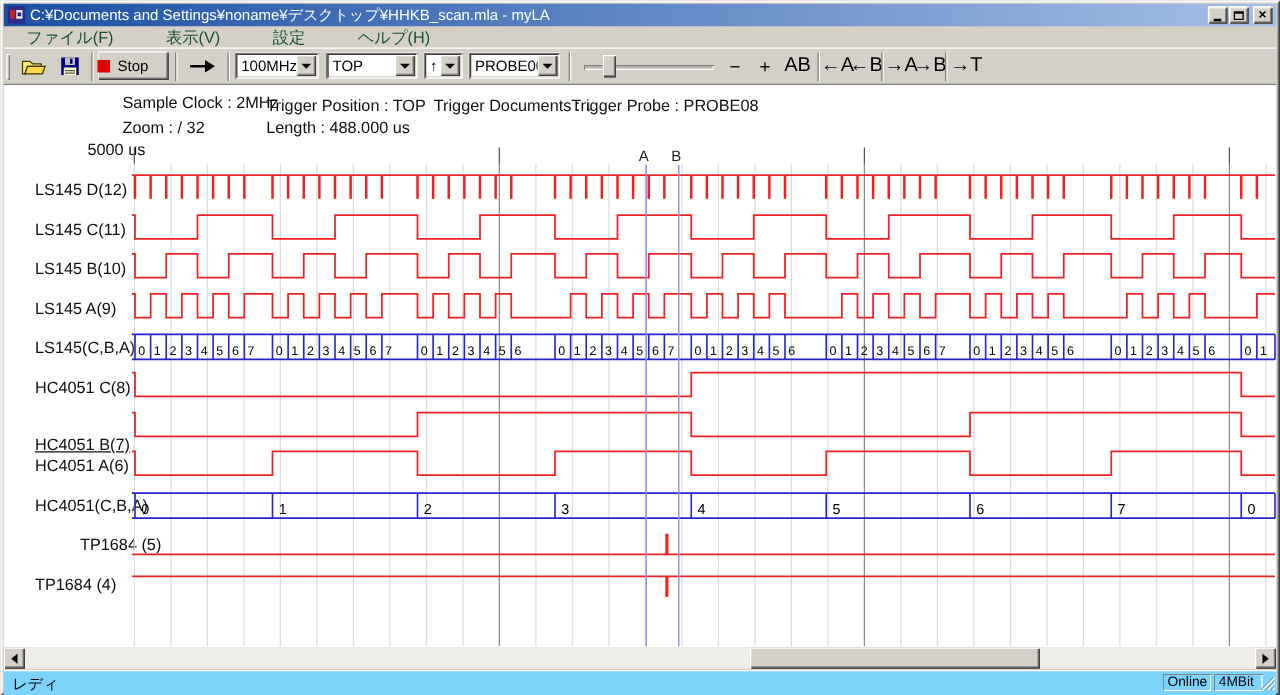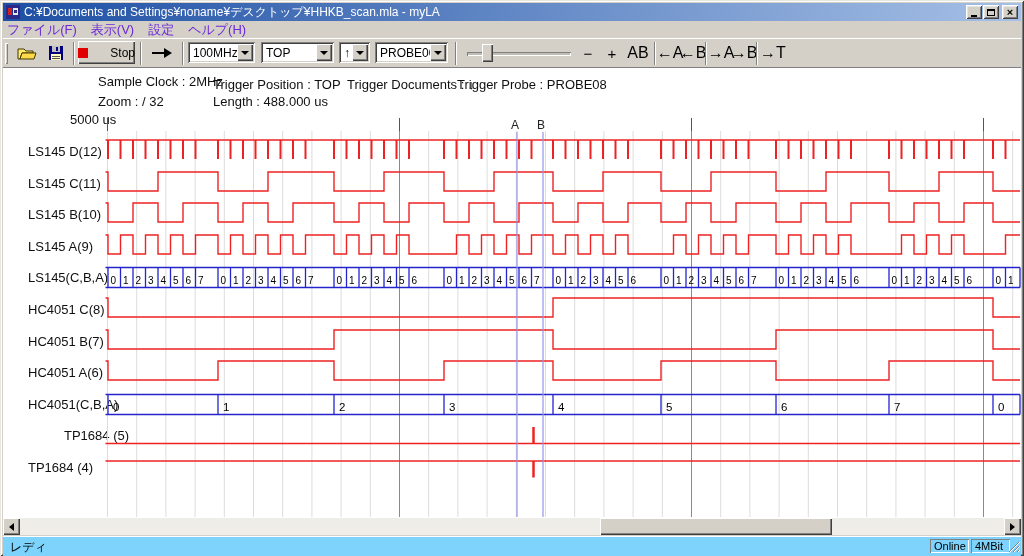--- a/index.html
+++ b/index.html
@@ -18,33 +18,33 @@
   .win-btns{position:absolute;right:3px;top:2px;display:flex;}
   .win-btn{
     width:16px;height:14px;background:#d4d0c8;margin-left:1px;
     box-shadow:inset 1px 1px 0 #ffffff, inset -1px -1px 0 #404040, inset 2px 2px 0 #e8e6e0, inset -2px -2px 0 #808080;
     display:flex;align-items:center;justify-content:center;font-size:11px;font-weight:bold;color:#000;line-height:1;
   }
   .win-btn.close{margin-left:3px;}
   .glyph-min{width:6px;height:2px;background:#000;margin-top:7px;}
   .glyph-max{width:8px;height:7px;border:1px solid #000;border-top:2px solid #000;}
   .menubar{position:absolute;left:3px;top:22px;width:1018px;height:16px;display:flex;align-items:center;}
-  .menu-item{font-size:13px;color:#6d28d9;padding:0 4px;margin-right:6px;}
+  .menu-item{font-size:13px;color:#14532d;padding:0 18px;margin-right:6px;}
   .toolbar{
     position:absolute;left:3px;top:38px;width:1018px;height:30px;
     border-top:1px solid #ffffff;border-bottom:1px solid #808080;background:#d4d0c8;
   }
   .toolbar *{position:absolute;}
   .tgrip{left:2px;top:4px;width:3px;height:21px;background:#d4d0c8;
     box-shadow:inset 1px 1px 0 #fff, inset -1px -1px 0 #808080;}
   .tsep{top:3px;width:2px;height:23px;border-left:1px solid #808080;border-right:1px solid #ffffff;}
   .tool-icon-btn{top:2px;width:26px;height:23px;display:flex;align-items:center;justify-content:center;}
   .stop-btn{left:75px;top:2px;width:57px;height:23px;background:#d4d0c8;
     box-shadow:inset 1px 1px 0 #ffffff, inset -1px -1px 0 #404040, inset -2px -2px 0 #808080;
-    display:flex;align-items:center;justify-content:space-between;position:absolute;}
+    display:flex;align-items:center;justify-content:flex-start;position:absolute;}
   .stop-sq{width:10px;height:10px;background:#e00000;margin-right:6px;position:static;}
   .stop-txt{font-size:12px;color:#000;position:static;}
   .combo{top:3px;height:21px;background:#fff;
     box-shadow:inset 1px 1px 0 #808080, inset -1px -1px 0 #ffffff, inset 2px 2px 0 #404040, inset -2px -2px 0 #d4d0c8;padding-left:15px;}
   .combo .cval{position:absolute;left:5px;top:4px;font-size:12px;color:#000;white-space:nowrap;}
   .combo .cbtn{position:absolute;right:2px;top:2px;width:16px;height:17px;background:#d4d0c8;
     box-shadow:inset 1px 1px 0 #ffffff, inset -1px -1px 0 #404040, inset -2px -2px 0 #808080;
     display:flex;align-items:center;justify-content:center;}
   .arrow-down{width:0;height:0;border-left:4px solid transparent;border-right:4px solid transparent;border-top:4px solid #000;position:static;}
   .txt-btn{top:3px;height:22px;display:flex;align-items:center;justify-content:center;font-size:16px;color:#000;}
@@ -202,21 +202,21 @@
     <span class="info-span" style="left:95px;top:26px;">Zoom : /  32</span>
     <span class="info-span" style="left:210px;top:26px;">Length : 488.000 us</span>
     <span class="info-span" style="left:67px;top:44px;">5000 us</span>
     <div id="channel-labels">
         <div class="channel-label" style="left: 25px; top: 76px;">LS145 D(12)</div>
         <div class="channel-label" style="left: 25px; top: 108px;">LS145 C(11)</div>
         <div class="channel-label" style="left: 25px; top: 139px;">LS145 B(10)</div>
         <div class="channel-label" style="left: 25px; top: 171px;">LS145 A(9)</div>
         <div class="channel-label" style="left: 25px; top: 202px;">LS145(C,B,A)</div>
         <div class="channel-label" style="left: 25px; top: 234px;">HC4051 C(8)</div>
-        <div class="channel-label" style="left: 25px; top: 266px;">HC4051 B(7)</div>
+        <div class="channel-label" style="left: 25px; top: 280px; text-decoration: underline;">HC4051 B(7)</div>
         <div class="channel-label" style="left: 25px; top: 297px;">HC4051 A(6)</div>
         <div class="channel-label" style="left: 25px; top: 329px;">HC4051(C,B,A)</div>
         <div class="channel-label" style="left: 25px; top: 360px; margin-left: 36px;">TP1684 (5)</div>
         <div class="channel-label" style="left: 25px; top: 392px;">TP1684 (4)</div>
       </div>
   </div>
 
   <svg id="plot-svg" width="1024" height="556">
       <g>
         <line x1="107.5" y1="131" x2="107.5" y2="517" stroke="#dcdcdc" stroke-width="1"></line>

